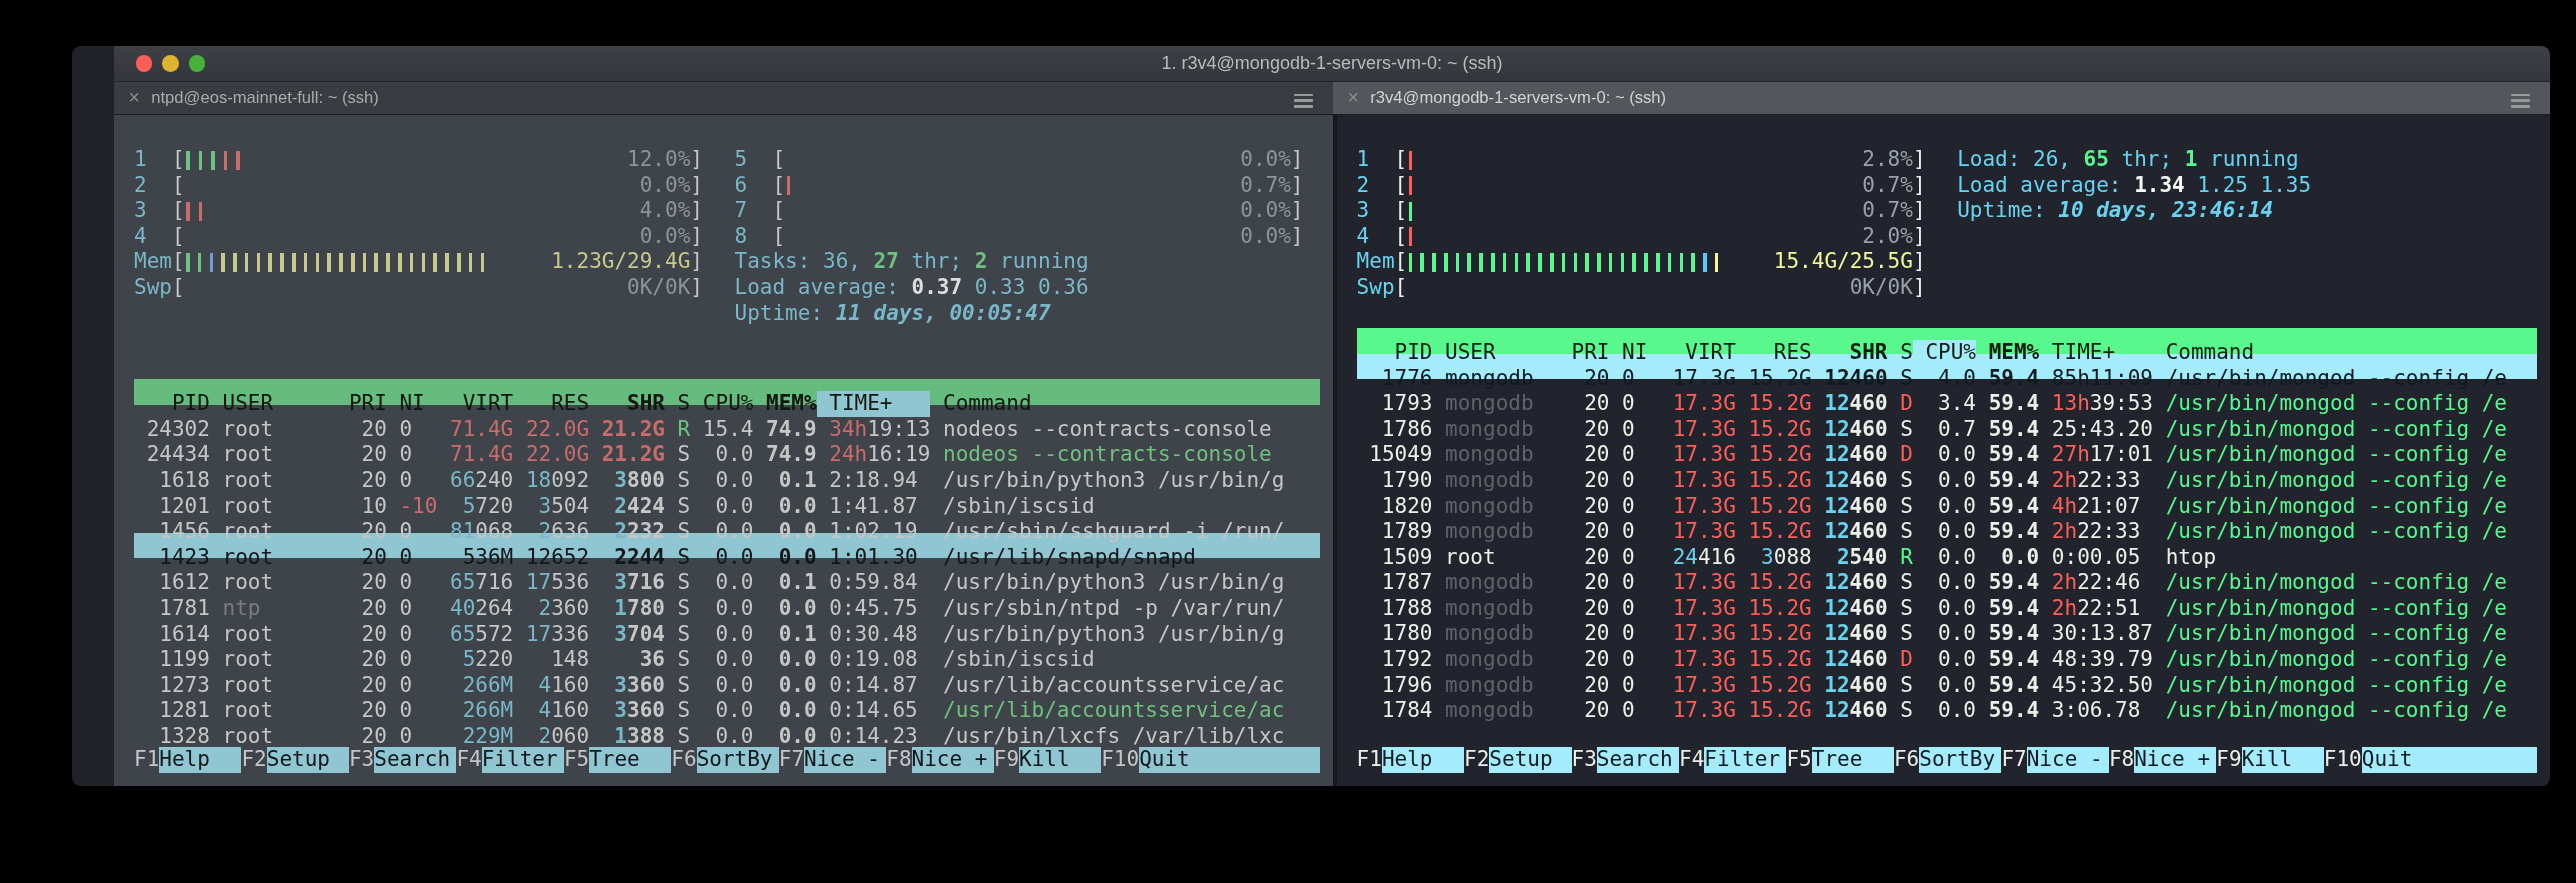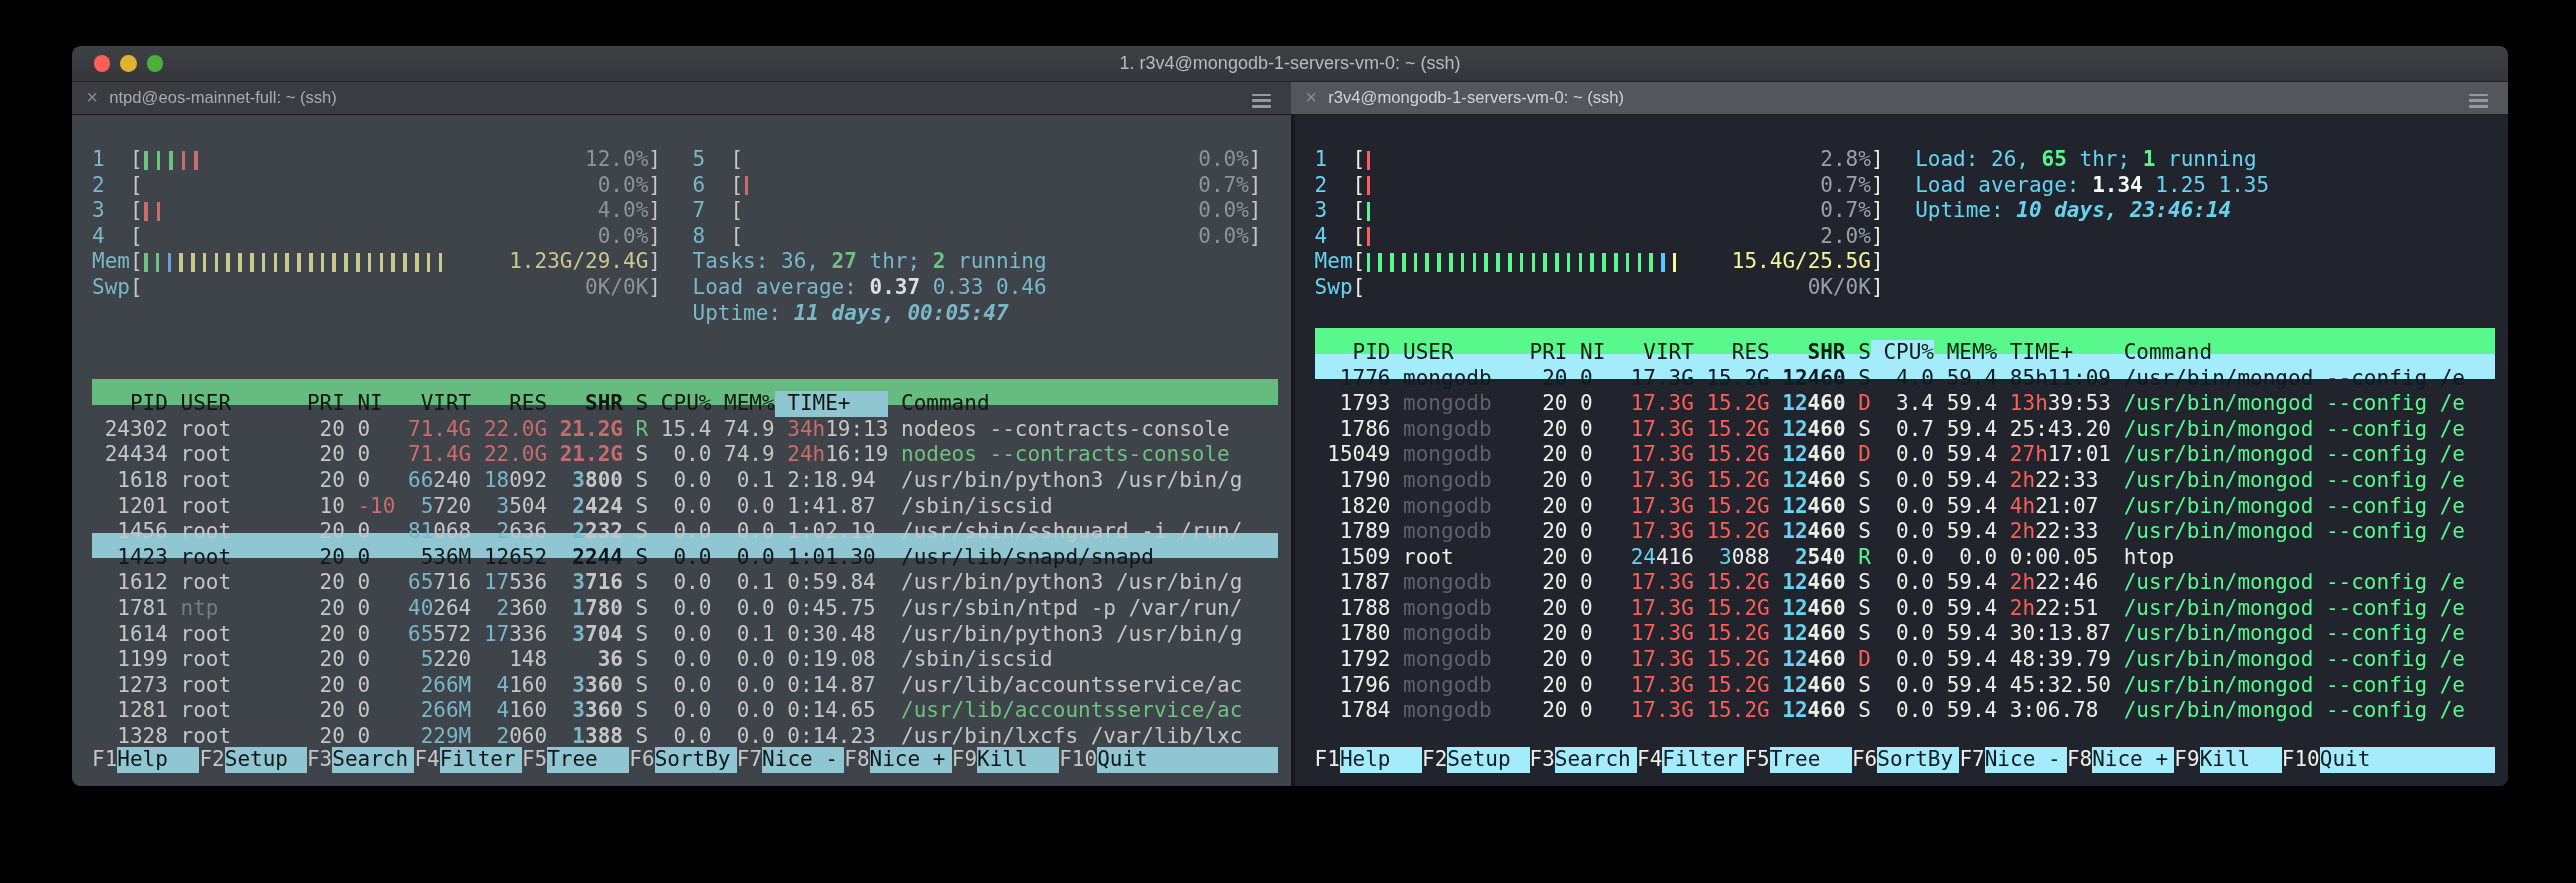--- a/index.html
+++ b/index.html
@@ -1,18 +1,18 @@
 <!DOCTYPE html>
 <html style="font-size:11.5px"><head>
 <meta charset="utf-8">
 <style>
   html,body{margin:0;padding:0;background:#000;}
   body{width:2576px;height:884px;position:relative;font-family:"DejaVu Sans Mono",monospace;}
   .window{position:absolute;left:72px;top:46px;width:2436px;height:740px;border-radius:8.7px;
-    overflow:hidden;background:#202228;box-shadow:0 29px 65px rgba(0,0,0,.85);}
+    overflow:hidden;background:#202228;box-shadow:0 29px 65px rgba(0,0,0,.85);padding-left:42px;}
   
   .titlebar{height:35px;background:linear-gradient(#3d4045,#34363b);display:flex;align-items:center;
     position:relative;border-bottom:0.7px solid #232428;}
   .lights{position:absolute;left:21.6px;top:0;height:35px;display:flex;align-items:center;gap:10px;}
   .light{width:16.6px;height:16.6px;border-radius:50%;}
   .light.red{background:#fb5f58;}.light.yellow{background:#ddb32f;}.light.green{background:#47b13c;}
   .wtitle{flex:1;text-align:center;font-family:"Liberation Sans",sans-serif;font-size:18px;color:#b9bbbd;}
   
   .tabbar{height:32px;display:flex;border-bottom:0.7px solid #1c1d20;}
   .tab{display:flex;align-items:center;font-family:"Liberation Sans",sans-serif;font-size:16.6px;position:relative;}
@@ -58,21 +58,21 @@
   .cell:first-child{margin-left:0;}
   .col-pid{width:5ch;text-align:right;}
   .col-user{width:9ch;text-align:left;}
   .col-pri{width:3ch;text-align:right;}
   .col-ni{width:3ch;text-align:left;}
   .col-virt{width:5ch;text-align:right;margin-top:12px;}
   .col-res{width:5ch;text-align:right;}
   .col-shr{width:5ch;text-align:right;font-weight:bold;}
   .col-s{width:1ch;text-align:left;}
   .col-cpu{width:4ch;text-align:right;}
-  .col-mem{width:4ch;text-align:right;}
+  .col-mem{width:4ch;text-align:right;font-weight:bold;}
   .col-time{width:8ch;}
   .col-cmd{flex:1;text-align:left;}
   .hrow{background:var(--hdrbg);}
   .hrow .cell span{color:var(--hdrfg)!important;}
   .hrow .cell.sorted{background:var(--accent);padding-left:1ch;margin-left:0;}
   .prow.sel{background:var(--accent);}
   .prow.sel span{color:var(--seltext)!important;}
   
   .fbar{position:absolute;left:20px;right:13px;bottom:16px;display:flex;height:25.6px;white-space:pre;}
   .fkey-item{display:flex;flex:none;}
@@ -123,21 +123,21 @@
               <div class="mline"><span class="ml">4</span><span class="mb">[</span><span class="mbody"><span class="bars"></span><span class="mpct c-gray">0.0%</span></span><span class="mb">]</span></div>
               <div class="mline"><span class="ml">Mem</span><span class="mb">[</span><span class="mbody"><span class="bars mem-bars"><span class="bar b-green"></span><span class="bar b-green"></span><span class="bar b-blue"></span><span class="bar b-yellow"></span><span class="bar b-yellow"></span><span class="bar b-yellow"></span><span class="bar b-yellow"></span><span class="bar b-yellow"></span><span class="bar b-yellow"></span><span class="bar b-yellow"></span><span class="bar b-yellow"></span><span class="bar b-yellow"></span><span class="bar b-yellow"></span><span class="bar b-yellow"></span><span class="bar b-yellow"></span><span class="bar b-yellow"></span><span class="bar b-yellow"></span><span class="bar b-yellow"></span><span class="bar b-yellow"></span><span class="bar b-yellow"></span><span class="bar b-yellow"></span><span class="bar b-yellow"></span><span class="bar b-yellow"></span><span class="bar b-yellow"></span><span class="bar b-yellow"></span><span class="bar b-yellow"></span></span><span class="mpct c-yellow">1.23G/29.4G</span></span><span class="mb">]</span></div>
               <div class="mline"><span class="ml">Swp</span><span class="mb">[</span><span class="mbody"><span class="bars"></span><span class="mpct c-gray">0K/0K</span></span><span class="mb">]</span></div>
             </div>
             <div class="mcol">
               <div class="mline"><span class="ml">5</span><span class="mb">[</span><span class="mbody"><span class="bars"></span><span class="mpct c-gray">0.0%</span></span><span class="mb">]</span></div>
               <div class="mline"><span class="ml">6</span><span class="mb">[</span><span class="mbody"><span class="bars"><span class="bar b-red"></span></span><span class="mpct c-gray">0.7%</span></span><span class="mb">]</span></div>
               <div class="mline"><span class="ml">7</span><span class="mb">[</span><span class="mbody"><span class="bars"></span><span class="mpct c-gray">0.0%</span></span><span class="mb">]</span></div>
               <div class="mline"><span class="ml">8</span><span class="mb">[</span><span class="mbody"><span class="bars"></span><span class="mpct c-gray">0.0%</span></span><span class="mb">]</span></div>
               <div class="iline"><span class="c-cyan">Tasks: 36, </span><span class="c-greenb">27</span><span class="c-cyan"> thr; </span><span class="c-greenb">2</span><span class="c-cyan"> running</span></div>
-              <div class="iline"><span class="c-cyan">Load average: </span><span class="c-white">0.37</span><span class="c-cyan"> 0.33 0.46</span></div>
+              <div class="iline"><span class="c-cyan">Load average: </span><span class="c-white">0.37</span><span class="c-cyan"> 0.33 0.36</span></div>
               <div class="iline"><span class="c-cyan">Uptime: </span><span class="c-cyanb">11 days, 00:05:47</span></div>
             </div>
           </div>
           <div class="ptable">
             <div class="prow hrow"><span class="cell col-pid"><span class="c-fg">PID</span></span><span class="cell col-user"><span class="c-fg">USER</span></span><span class="cell col-pri"><span class="c-fg">PRI</span></span><span class="cell col-ni"><span class="c-fg">NI</span></span><span class="cell col-virt"><span class="c-fg">VIRT</span></span><span class="cell col-res"><span class="c-fg">RES</span></span><span class="cell col-shr"><span class="c-fg">SHR</span></span><span class="cell col-s"><span class="c-fg">S</span></span><span class="cell col-cpu"><span class="c-fg">CPU%</span></span><span class="cell col-mem"><span class="c-fg">MEM%</span></span><span class="cell col-time sorted"><span class="c-fg">TIME+</span></span><span class="cell col-cmd"><span class="c-fg">Command</span></span></div>
             <div class="prow"><span class="cell col-pid"><span class="c-fg">24302</span></span><span class="cell col-user"><span class="c-fg">root</span></span><span class="cell col-pri"><span class="c-fg">20</span></span><span class="cell col-ni"><span class="c-fg">0</span></span><span class="cell col-virt"><span class="c-red">71.4G</span></span><span class="cell col-res"><span class="c-red">22.0G</span></span><span class="cell col-shr"><span class="c-red">21.2G</span></span><span class="cell col-s"><span class="c-green">R</span></span><span class="cell col-cpu"><span class="c-fg">15.4</span></span><span class="cell col-mem"><span class="c-fg">74.9</span></span><span class="cell col-time"><span class="c-red">34h</span><span class="c-fg">19:13</span></span><span class="cell col-cmd"><span class="c-fg">nodeos --contracts-console</span></span></div>
             <div class="prow"><span class="cell col-pid"><span class="c-fg">24434</span></span><span class="cell col-user"><span class="c-fg">root</span></span><span class="cell col-pri"><span class="c-fg">20</span></span><span class="cell col-ni"><span class="c-fg">0</span></span><span class="cell col-virt"><span class="c-red">71.4G</span></span><span class="cell col-res"><span class="c-red">22.0G</span></span><span class="cell col-shr"><span class="c-red">21.2G</span></span><span class="cell col-s"><span class="c-fg">S</span></span><span class="cell col-cpu"><span class="c-fg">0.0</span></span><span class="cell col-mem"><span class="c-fg">74.9</span></span><span class="cell col-time"><span class="c-red">24h</span><span class="c-fg">16:19</span></span><span class="cell col-cmd"><span class="c-green">nodeos --contracts-console</span></span></div>
             <div class="prow"><span class="cell col-pid"><span class="c-fg">1618</span></span><span class="cell col-user"><span class="c-fg">root</span></span><span class="cell col-pri"><span class="c-fg">20</span></span><span class="cell col-ni"><span class="c-fg">0</span></span><span class="cell col-virt"><span class="c-cyan">66</span><span class="c-fg">240</span></span><span class="cell col-res"><span class="c-cyan">18</span><span class="c-fg">092</span></span><span class="cell col-shr"><span class="c-cyan">3</span><span class="c-fg">800</span></span><span class="cell col-s"><span class="c-fg">S</span></span><span class="cell col-cpu"><span class="c-fg">0.0</span></span><span class="cell col-mem"><span class="c-fg">0.1</span></span><span class="cell col-time"><span class="c-fg">2:18.94</span></span><span class="cell col-cmd"><span class="c-fg">/usr/bin/python3 /usr/bin/g</span></span></div>
             <div class="prow"><span class="cell col-pid"><span class="c-fg">1201</span></span><span class="cell col-user"><span class="c-fg">root</span></span><span class="cell col-pri"><span class="c-fg">10</span></span><span class="cell col-ni"><span class="c-red">-10</span></span><span class="cell col-virt"><span class="c-cyan">5</span><span class="c-fg">720</span></span><span class="cell col-res"><span class="c-cyan">3</span><span class="c-fg">504</span></span><span class="cell col-shr"><span class="c-cyan">2</span><span class="c-fg">424</span></span><span class="cell col-s"><span class="c-fg">S</span></span><span class="cell col-cpu"><span class="c-fg">0.0</span></span><span class="cell col-mem"><span class="c-fg">0.0</span></span><span class="cell col-time"><span class="c-fg">1:41.87</span></span><span class="cell col-cmd"><span class="c-fg">/sbin/iscsid</span></span></div>
             <div class="prow"><span class="cell col-pid"><span class="c-fg">1456</span></span><span class="cell col-user"><span class="c-fg">root</span></span><span class="cell col-pri"><span class="c-fg">20</span></span><span class="cell col-ni"><span class="c-fg">0</span></span><span class="cell col-virt"><span class="c-cyan">81</span><span class="c-fg">068</span></span><span class="cell col-res"><span class="c-cyan">2</span><span class="c-fg">636</span></span><span class="cell col-shr"><span class="c-cyan">2</span><span class="c-fg">232</span></span><span class="cell col-s"><span class="c-fg">S</span></span><span class="cell col-cpu"><span class="c-fg">0.0</span></span><span class="cell col-mem"><span class="c-fg">0.0</span></span><span class="cell col-time"><span class="c-fg">1:02.19</span></span><span class="cell col-cmd"><span class="c-fg">/usr/sbin/sshguard -i /run/</span></span></div>

